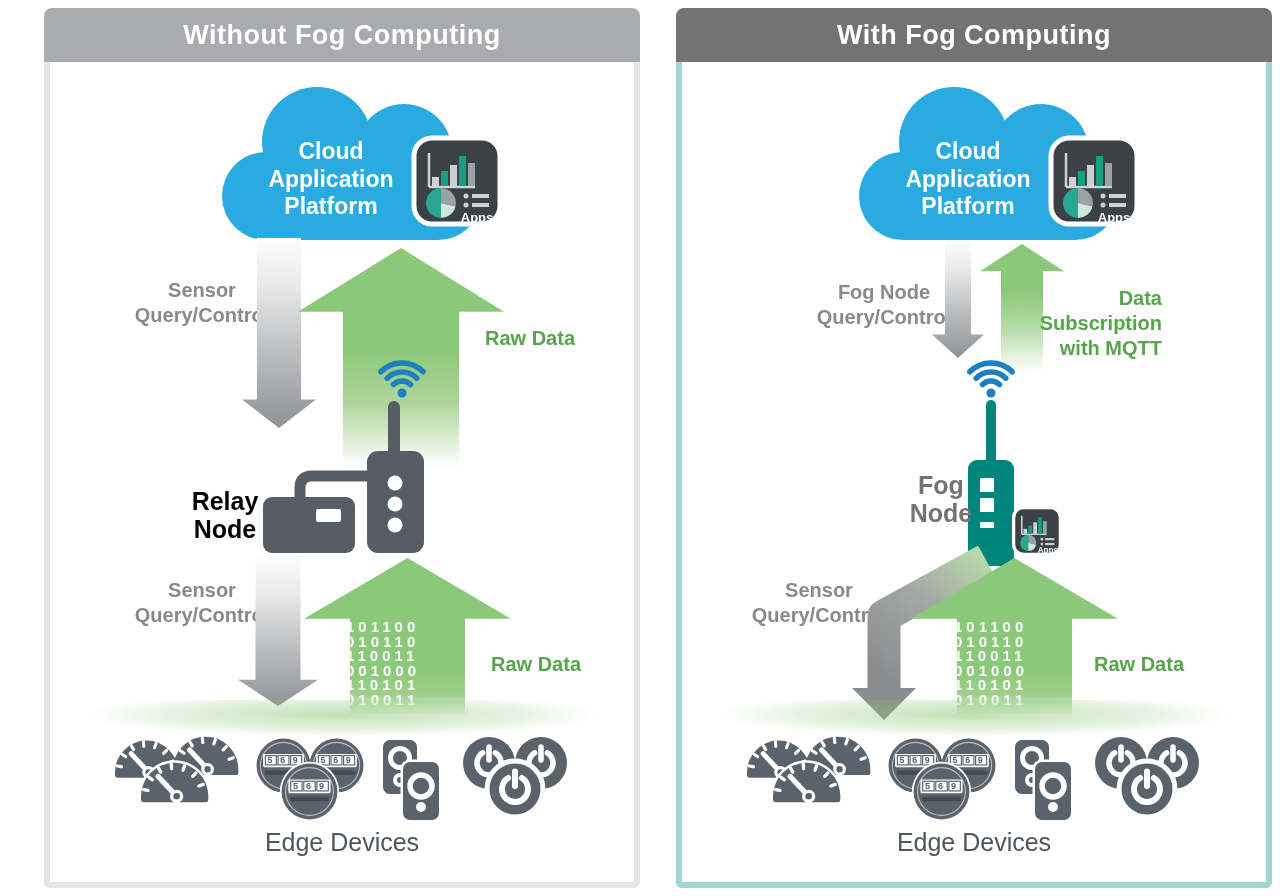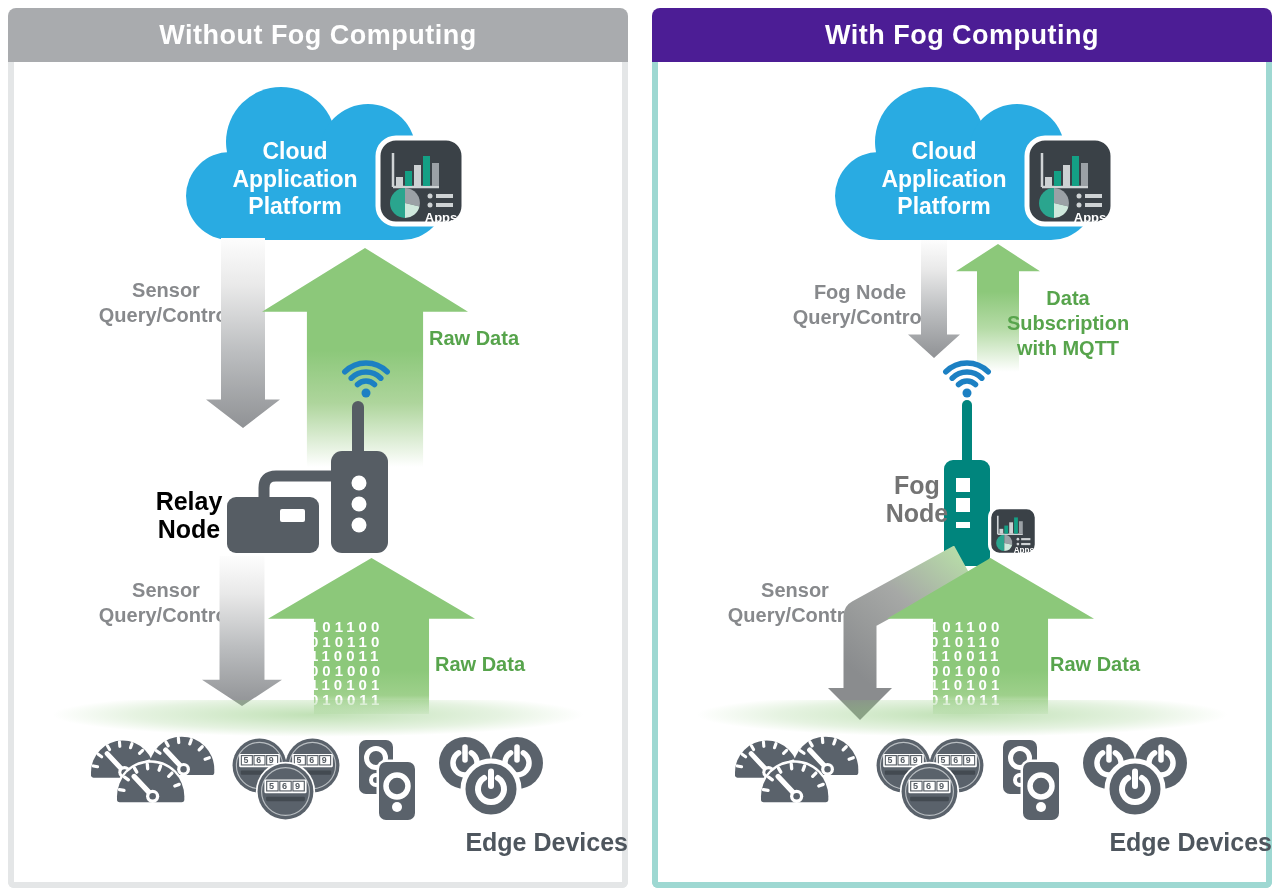--- a/index.html
+++ b/index.html
@@ -1,43 +1,43 @@
 <!DOCTYPE html>
 <html><head>
 <meta charset="utf-8">
 <style>
   * { margin:0; padding:0; box-sizing:border-box; }
   body { font-family:"Liberation Sans", sans-serif; background:#fff; }
   .stage { position:relative; width:1280px; height:896px; background:#fff;
            display:flex; justify-content:space-between; padding:8px; }
-  .panel { position:relative; width:620px; height:880px; }
+  .panel { position:relative; width:620px; height:880px;margin-left:36px; }
   .panel-header { position:absolute; top:0; left:0; right:0; height:54px;
     border-radius:8px 8px 0 0; display:flex; align-items:center; justify-content:center; }
   .panel-header.gray { background:#a9abae; }
-  .panel-header.teal { background:#4c1d95; }
+  .panel-header.teal { background:#737373; }
   .panel-title { color:#fff; font-size:27px; font-weight:bold; letter-spacing:.5px; }
   .panel-frame { position:absolute; top:54px; left:0; right:0; bottom:0;
     border:6px solid #e4e6e7; border-top:none; border-radius:0 0 6px 6px; pointer-events:none; }
   .panel-frame.teal { border-color:#9ed8d2; }
 
   .abs { position:absolute; }
 
   .cloud-text { width:240px; text-align:center; color:#fff; font-weight:bold;
     font-size:23px; line-height:1.2; }
   .cloud-text span { display:block; }
 
   .lbl-gray { color:#87898c; font-weight:bold; font-size:20px; line-height:1.25; text-align:center; }
   .lbl-gray span { display:block; }
   .lbl-green { color:#57a44c; font-weight:bold; font-size:20px; line-height:1.25; text-align:center; }
-  .lbl-green span { display:block; }
+  .lbl-green span { display:block;text-align:right; }
   .lbl-node { font-weight:bold; font-size:25px; line-height:1.1; text-align:center; color:#000000; }
   .lbl-node span { display:block; }
   .lbl-node.teal { color:#737373; }
-  .edge-label { position:absolute; left:0; right:0; top:820px; text-align:right;
-    color:#4e565e; font-weight:bold; font-size:25px; }
+  .edge-label { position:absolute; left:0; right:0; top:820px; text-align:center;
+    color:#4e565e; font-weight:normal; font-size:25px; }
 
   
   .arrow { position:absolute; }
   .grad-gray { background:linear-gradient(180deg,#fdfdfd 0%,#e9e9e9 25%,#bcbec0 60%,#909295 100%); }
   .grad-green-fade { background:linear-gradient(180deg,#8cc87a 0%,#8cc87a 45%,#aed59c 68%,rgba(174,213,156,0) 96%); }
   .grad-green-solid { background:linear-gradient(180deg,#8cc87a 0%,#8cc87a 72%,#9ed08b 88%,rgba(158,208,139,.15) 100%); }
 
   .l-gray-top { left:198px; top:230px; width:74px; height:190px;
     clip-path:polygon(20.3% 0,79.7% 0,79.7% 85%,100% 85%,50% 100%,0 85%,20.3% 85%); }
   .l-green-top { left:254px; top:240px; width:206px; height:228px;

